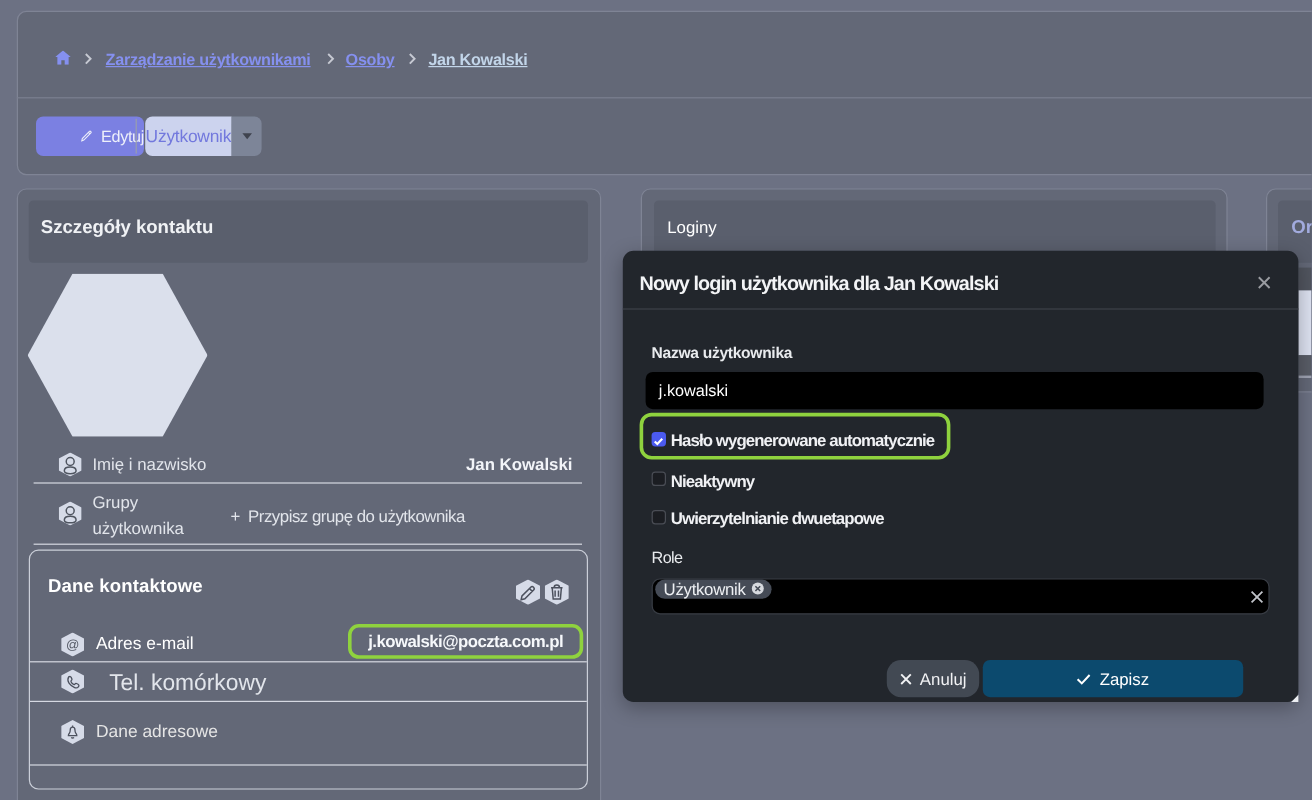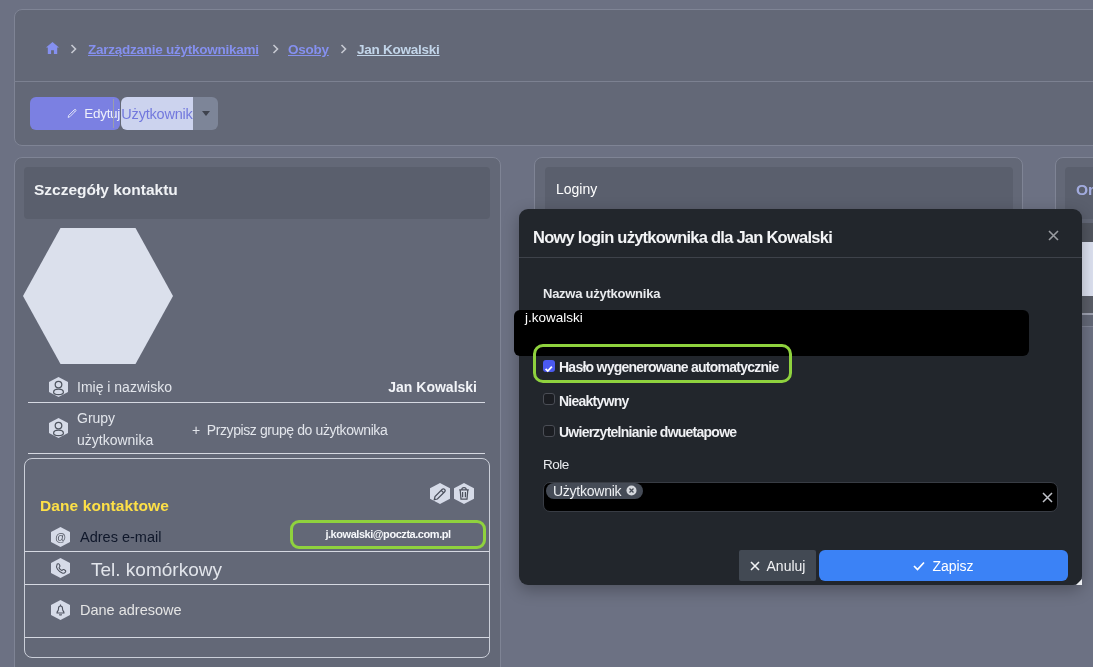--- a/index.html
+++ b/index.html
@@ -62,39 +62,39 @@
   <svg class="abs" style="left:49px;top:418px;" width="19" height="20" viewBox="0 0 19 20">
     <polygon points="9.5,0 19,5 19,15 9.5,20 0,15 0,5" fill="#d6dbe8"></polygon>
     <circle cx="9.5" cy="7.6" r="3.3" fill="none" stroke="#4f5560" stroke-width="1.25"></circle>
     <path d="M4.6 15.3 Q4.6 12.2 9.5 12.2 Q14.4 12.2 14.4 15.3 Q14.4 17.7 9.5 17.7 Q4.6 17.7 4.6 15.3 Z" fill="none" stroke="#4f5560" stroke-width="1.25"></path>
   </svg>
   <div class="abs" style="left:77px;top:407px;font-size:14px;color:#e2e5eb;line-height:22px;">Grupy<br>użytkownika</div>
   <div class="abs" style="left:192px;top:422px;font-size:14px;letter-spacing:-0.4px;color:#e2e5eb;">+&nbsp;&nbsp;Przypisz grupę do użytkownika</div>
   <div class="divline abs" style="left:28px;top:453px;width:457px;"></div>
 
   <div class="abs" style="left:24px;top:458px;width:466px;height:200px;border:1px solid #cbcfd9;border-radius:8px;"></div>
-  <div class="abs" style="left:40px;top:480px;font-size:15.5px;font-weight:bold;letter-spacing:0.1px;color:#fde047;margin-top:17px;">Dane kontaktowe</div>
+  <div class="abs" style="left:40px;top:480px;font-size:15.5px;font-weight:bold;letter-spacing:0.1px;color:#ffffff;">Dane kontaktowe</div>
 
   <svg class="abs" style="left:430px;top:483px;" width="20" height="21" viewBox="0 0 20 21">
     <polygon points="10,0 20,5.2 20,15.8 10,21 0,15.8 0,5.2" fill="#d6dbe8"></polygon>
     <path d="M4.3 16.7 L5 13.6 L12.3 6.3 Q13.4 5.2 14.6 6.4 Q15.8 7.6 14.7 8.7 L7.4 16 L4.3 16.7 Z M11.2 7.4 L13.6 9.8" stroke="#4c515e" stroke-width="1.25" fill="none"></path>
   </svg>
 
   <svg class="abs" style="left:454px;top:483px;" width="20" height="21" viewBox="0 0 20 21">
     <polygon points="10,0 20,5.2 20,15.8 10,21 0,15.8 0,5.2" fill="#d6dbe8"></polygon>
     <path d="M5.2 6.8 L14.8 6.8 M7.8 6.6 Q7.8 4.6 10 4.6 Q12.2 4.6 12.2 6.6 M6.2 7 L7 16.2 L13 16.2 L13.8 7 M8.6 9 L8.6 14.2 M11.4 9 L11.4 14.2" stroke="#4c515e" stroke-width="1.25" fill="none"></path>
   </svg>
 
   <svg class="abs" style="left:51px;top:527px;" width="19" height="20" viewBox="0 0 19 20">
     <polygon points="9.5,0 19,5 19,15 9.5,20 0,15 0,5" fill="#d6dbe8"></polygon>
     <text x="9.5" y="13.6" font-size="11" font-family="Liberation Sans" fill="#555a66" text-anchor="middle">@</text>
   </svg>
-  <div class="abs" style="left:80px;top:529px;font-size:14.5px;color:#0f172a;">Adres e-mail</div>
+  <div class="abs" style="left:80px;top:529px;font-size:14.5px;color:#ffffff;">Adres e-mail</div>
   <div class="abs" style="left:290px;top:519.5px;width:196px;height:29.5px;border:3.5px solid #8fd23e;border-radius:9px;display:flex;align-items:center;justify-content:center;">
-    <span style="font-size:11px;font-weight:bold;letter-spacing:-0.45px;color:#f6f8fb;">j.kowalski@poczta.com.pl</span>
+    <span style="font-size:14px;font-weight:bold;letter-spacing:-0.45px;color:#f6f8fb;">j.kowalski@poczta.com.pl</span>
   </div>
   <div class="divline abs" style="left:25px;top:551px;width:464px;"></div>
 
   <svg class="abs" style="left:51px;top:558px;" width="19" height="20" viewBox="0 0 19 20">
     <polygon points="9.5,0 19,5 19,15 9.5,20 0,15 0,5" fill="#d6dbe8"></polygon>
     <path d="M6.2 6.1 Q7.8 5.2 8.4 6.6 L8.9 7.8 Q9.2 8.6 8.4 9.1 Q7.9 9.5 8.3 10.3 Q9 11.7 10.4 12.3 Q11.2 12.6 11.5 12 Q12 11.2 12.8 11.6 L14 12.2 Q15.3 12.9 14.3 14.3 Q13.2 15.8 11.2 15 Q8.2 13.8 6.5 11.3 Q4.8 8.7 6.2 6.1 Z" fill="none" stroke="#4c515e" stroke-width="1.1"></path>
   </svg>
   <div class="abs" style="left:91px;top:558.5px;font-size:19px;color:#e2e5eb;">Tel. komórkowy</div>
   <div class="divline abs" style="left:25px;top:584px;width:464px;"></div>
 
@@ -118,21 +118,21 @@
   <div class="abs" style="left:1082px;top:313px;width:11px;height:2px;background:#9fa3b2;"></div>
 
   <div class="abs" style="left:519px;top:209px;width:563px;height:376px;background:#22262c;border-radius:9px;box-shadow:0 5px 16px rgba(0,0,0,0.28);"></div>
   <div class="abs" style="left:519px;top:257px;width:563px;height:1px;background:#3e424a;"></div>
   <div class="abs" style="left:533px;top:228px;font-size:16.5px;font-weight:bold;letter-spacing:-0.75px;color:#f3f4f6;">Nowy login użytkownika dla Jan Kowalski</div>
   <svg class="abs" style="left:1048px;top:230px;" width="11" height="11" viewBox="0 0 11 11">
     <path d="M1 1 L10 10 M10 1 L1 10" stroke="#9a9ca1" stroke-width="1.6"></path>
   </svg>
 
   <div class="abs" style="left:543px;top:286px;font-size:13px;font-weight:bold;letter-spacing:-0.25px;color:#e9ebee;">Nazwa użytkownika</div>
-  <div class="abs" style="left:514px;top:310px;width:515px;height:46px;background:#000;border-radius:6px;display:flex;">
+  <div class="abs" style="left:538px;top:310px;width:515px;height:31px;background:#000;border-radius:6px;display:flex;align-items:center;">
     <span style="margin-left:11px;font-size:13.5px;color:#fff;">j.kowalski</span>
   </div>
 
   <div class="abs" style="left:533px;top:344px;width:259px;height:39px;border:3.5px solid #8fd23e;border-radius:10px;"></div>
   <div class="abs" style="left:543px;top:360px;width:11.5px;height:11.5px;background:#4b5af0;border-radius:3px;">
     <svg width="11.5" height="11.5" viewBox="0 0 14 14">
       <path d="M3.2 7.2 L5.8 9.8 L10.8 4.5" stroke="#fff" stroke-width="2.2" fill="none"></path>
     </svg>
   </div>
   <div class="abs" style="left:559px;top:358.5px;font-size:14px;font-weight:bold;letter-spacing:-0.75px;color:#f0f1f4;">Hasło wygenerowane automatycznie</div>
@@ -149,25 +149,25 @@
     <span style="margin-left:7px;font-size:14px;letter-spacing:-0.25px;color:#eef0f3;">Użytkownik</span>
     <svg style="margin-left:5px;" width="11" height="11" viewBox="0 0 11 11">
       <circle cx="5.5" cy="5.5" r="5" fill="#d6d9de"></circle>
       <path d="M3.5 3.5 L7.5 7.5 M7.5 3.5 L3.5 7.5" stroke="#454b56" stroke-width="1.3"></path>
     </svg>
   </div>
   <svg class="abs" style="left:1042px;top:492px;" width="11" height="11" viewBox="0 0 11 11">
     <path d="M1 1 L10 10 M10 1 L1 10" stroke="#c0c3c9" stroke-width="1.5"></path>
   </svg>
 
-  <div class="abs" style="left:739px;top:550px;width:77px;height:31px;background:#424953;border-radius:2px;display:flex;align-items:center;justify-content:center;gap:7px;">
+  <div class="abs" style="left:739px;top:550px;width:77px;height:31px;background:#424953;border-radius:12px;display:flex;align-items:center;justify-content:center;gap:7px;">
     <svg width="10" height="10" viewBox="0 0 10 10">
       <path d="M1 1 L9 9 M9 1 L1 9" stroke="#f1f2f4" stroke-width="1.6"></path>
     </svg>
     <span style="font-size:14px;color:#f1f2f4;">Anuluj</span>
   </div>
-  <div class="abs" style="left:819px;top:550px;width:249px;height:31px;background:#3b82f6;border-radius:6px;display:flex;align-items:center;justify-content:center;gap:7px;">
+  <div class="abs" style="left:819px;top:550px;width:217px;height:31px;background:#0c4a6e;border-radius:6px;display:flex;align-items:center;justify-content:center;gap:7px;">
     <svg width="12" height="10" viewBox="0 0 12 10">
       <path d="M1 5 L4.5 8.5 L11 1.5" stroke="#fff" stroke-width="1.7" fill="none"></path>
     </svg>
     <span style="font-size:14px;color:#fff;">Zapisz</span>
   </div>
   <div class="abs" style="left:1076px;top:579px;width:0;height:0;border-left:6px solid transparent;border-bottom:6px solid #eceef2;"></div>
 
 </body></html>

